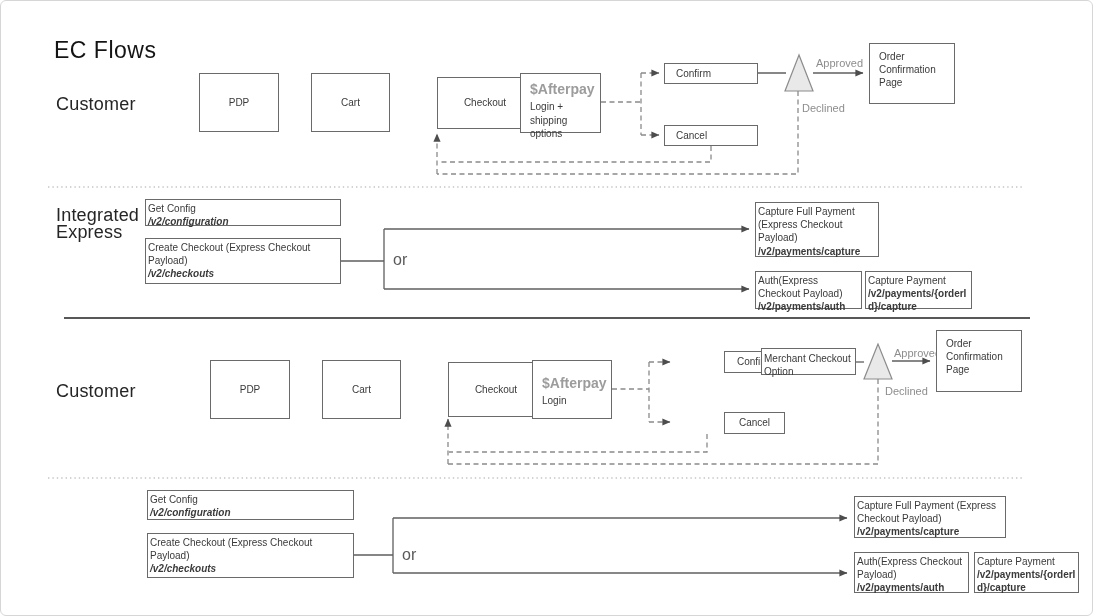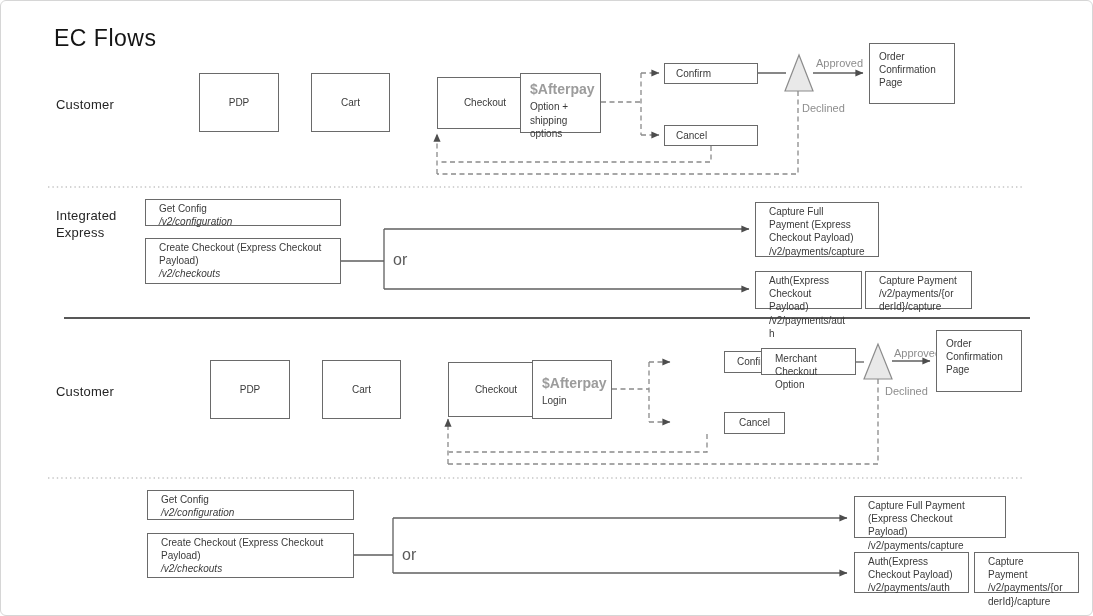--- a/index.html
+++ b/index.html
@@ -1,24 +1,24 @@
 <!DOCTYPE html>
 <html><head>
 <meta charset="utf-8">
 <style>
   html,body{margin:0;padding:0;background:#fff;font-family:"Liberation Sans",sans-serif;}
   .frame{position:relative;width:1091px;height:614px;border:1px solid #d6d6d6;border-radius:6px;background:#fff;overflow:hidden;}
-  .title{position:absolute;left:53px;top:24px;font-size:23px;font-weight:500;letter-spacing:.5px;color:#141414;}
-  .lane{position:absolute;font-size:13px;color:#252525;letter-spacing:.2px;line-height:17px;}
+  .title{position:absolute;left:53px;top:36px;font-size:23px;font-weight:500;letter-spacing:.5px;color:#141414;}
+  .lane{position:absolute;font-size:18px;color:#252525;letter-spacing:.2px;line-height:17px;}
   .box{position:absolute;box-sizing:border-box;background:#fff;border:1px solid #6a6a6a;color:#3a3a3a;font-size:10px;line-height:1.32;}
   .box.center{display:flex;align-items:center;justify-content:center;text-align:center;margin-left:48px;}
   .box.padL{display:flex;align-items:center;padding-left:11px;}
-  .box.api{padding:2px 13px;}
+  .box.api{padding:2px 2px;}
   .box.blk{padding:6px 9px;}
-  .p{overflow-wrap:anywhere;word-break:break-all;}
+  .p{overflow-wrap:anywhere;word-break:break-all;font-weight:bold;}
   .it{font-style:italic;}
   .brand{color:#9c9c9c;font-weight:600;font-size:14px;margin-bottom:2px;}
   .glabel{position:absolute;font-size:11px;color:#8d8d8d;}
   .orlbl{position:absolute;font-size:16px;color:#5a5a5a;}
   svg.wires{position:absolute;left:0;top:0;}
   .s{stroke:#5f5f5f;stroke-width:1.3;fill:none;}
   .d{stroke:#8a8a8a;stroke-width:1.3;fill:none;stroke-dasharray:5 3.5;}
   .dot{stroke:#a8a8a8;stroke-width:1.2;stroke-dasharray:1.4 3;fill:none;}
   .divl{stroke:#585858;stroke-width:2;fill:none;}
   .tri{fill:#e9e9e9;stroke:#8c8c8c;stroke-width:1.2;}
@@ -92,21 +92,21 @@
     </div>
   <div class="box center" style="left:262px;top:72px;width:79px;height:59px;">
       <span>Cart</span>
     </div>
   <div class="box center" style="left:388px;top:76px;width:96px;height:52px;">
       <span>Checkout</span>
     </div>
 
   <div class="box blk" style="left:519px;top:72px;width:81px;height:60px;">
     <div class="brand">$Afterpay</div>
-    <div>Option + shipping options</div>
+    <div>Login + shipping options</div>
   </div>
 
   <div class="box padL" style="left:663px;top:62px;width:94px;height:21px;">
       <span>Confirm</span>
     </div>
   <div class="box padL" style="left:663px;top:124px;width:94px;height:21px;">
       <span>Cancel</span>
     </div>
 
   <div class="glabel" style="left:815px;top:56px;">Approved</div>

